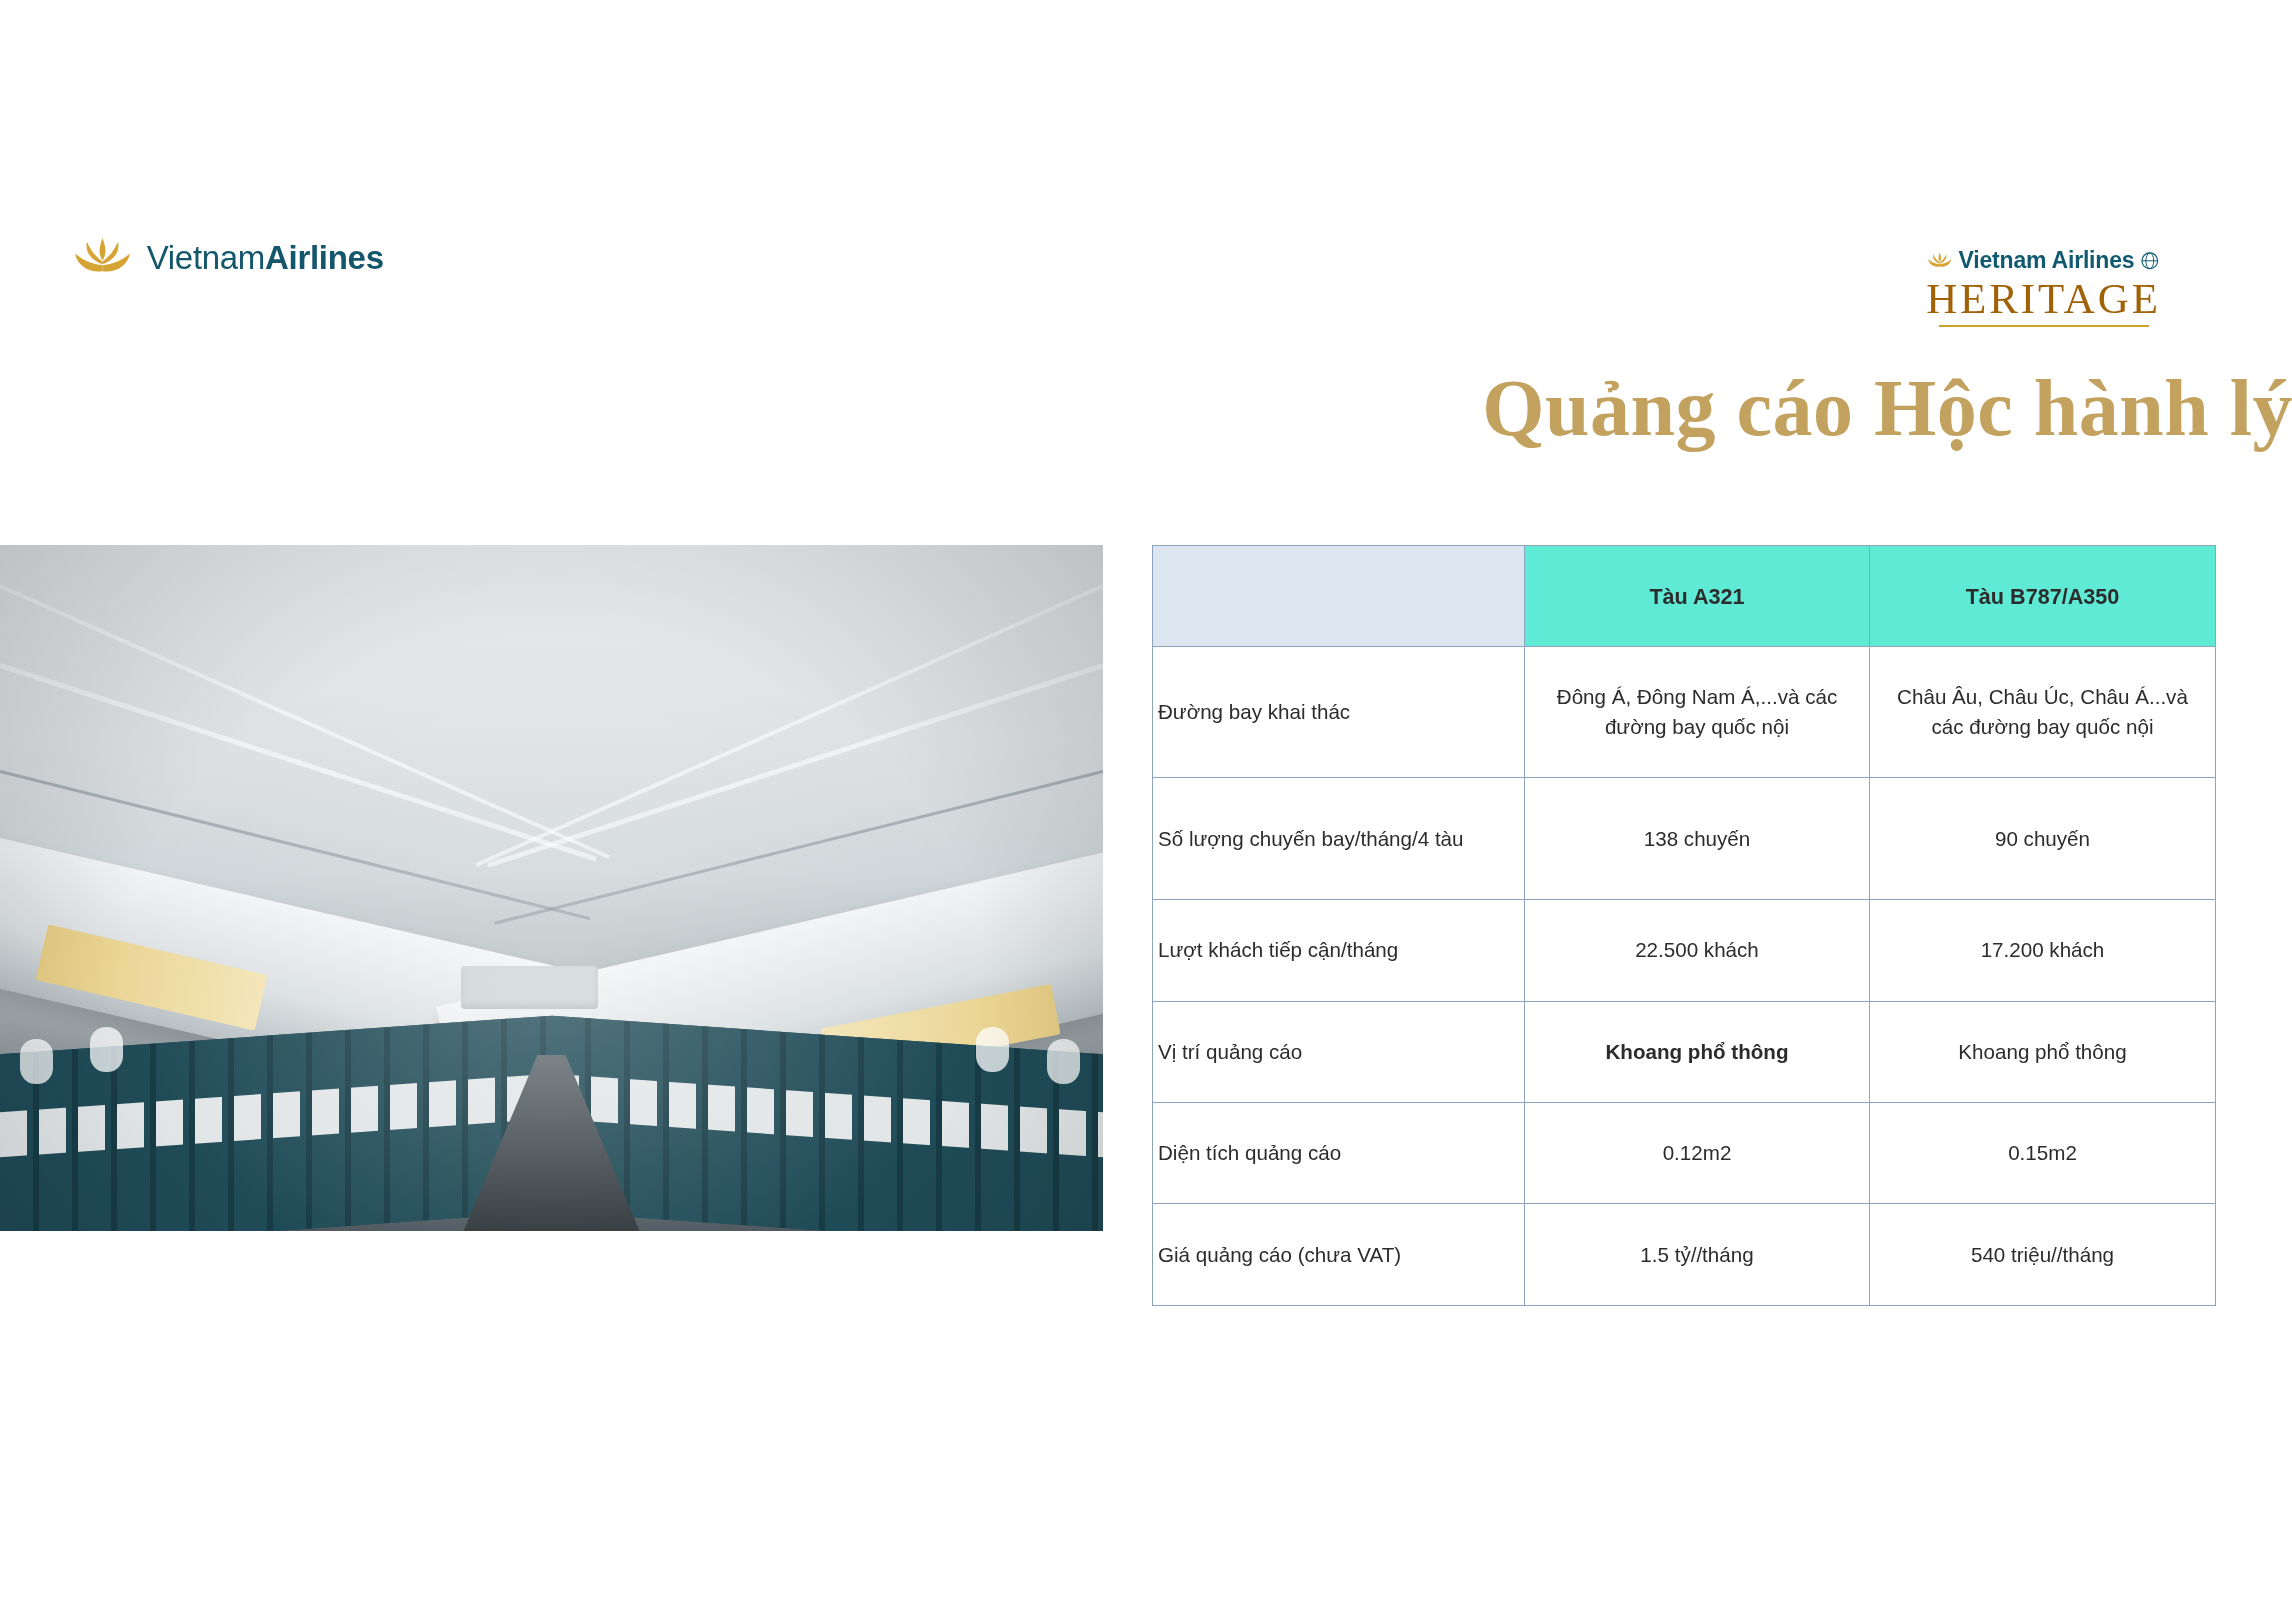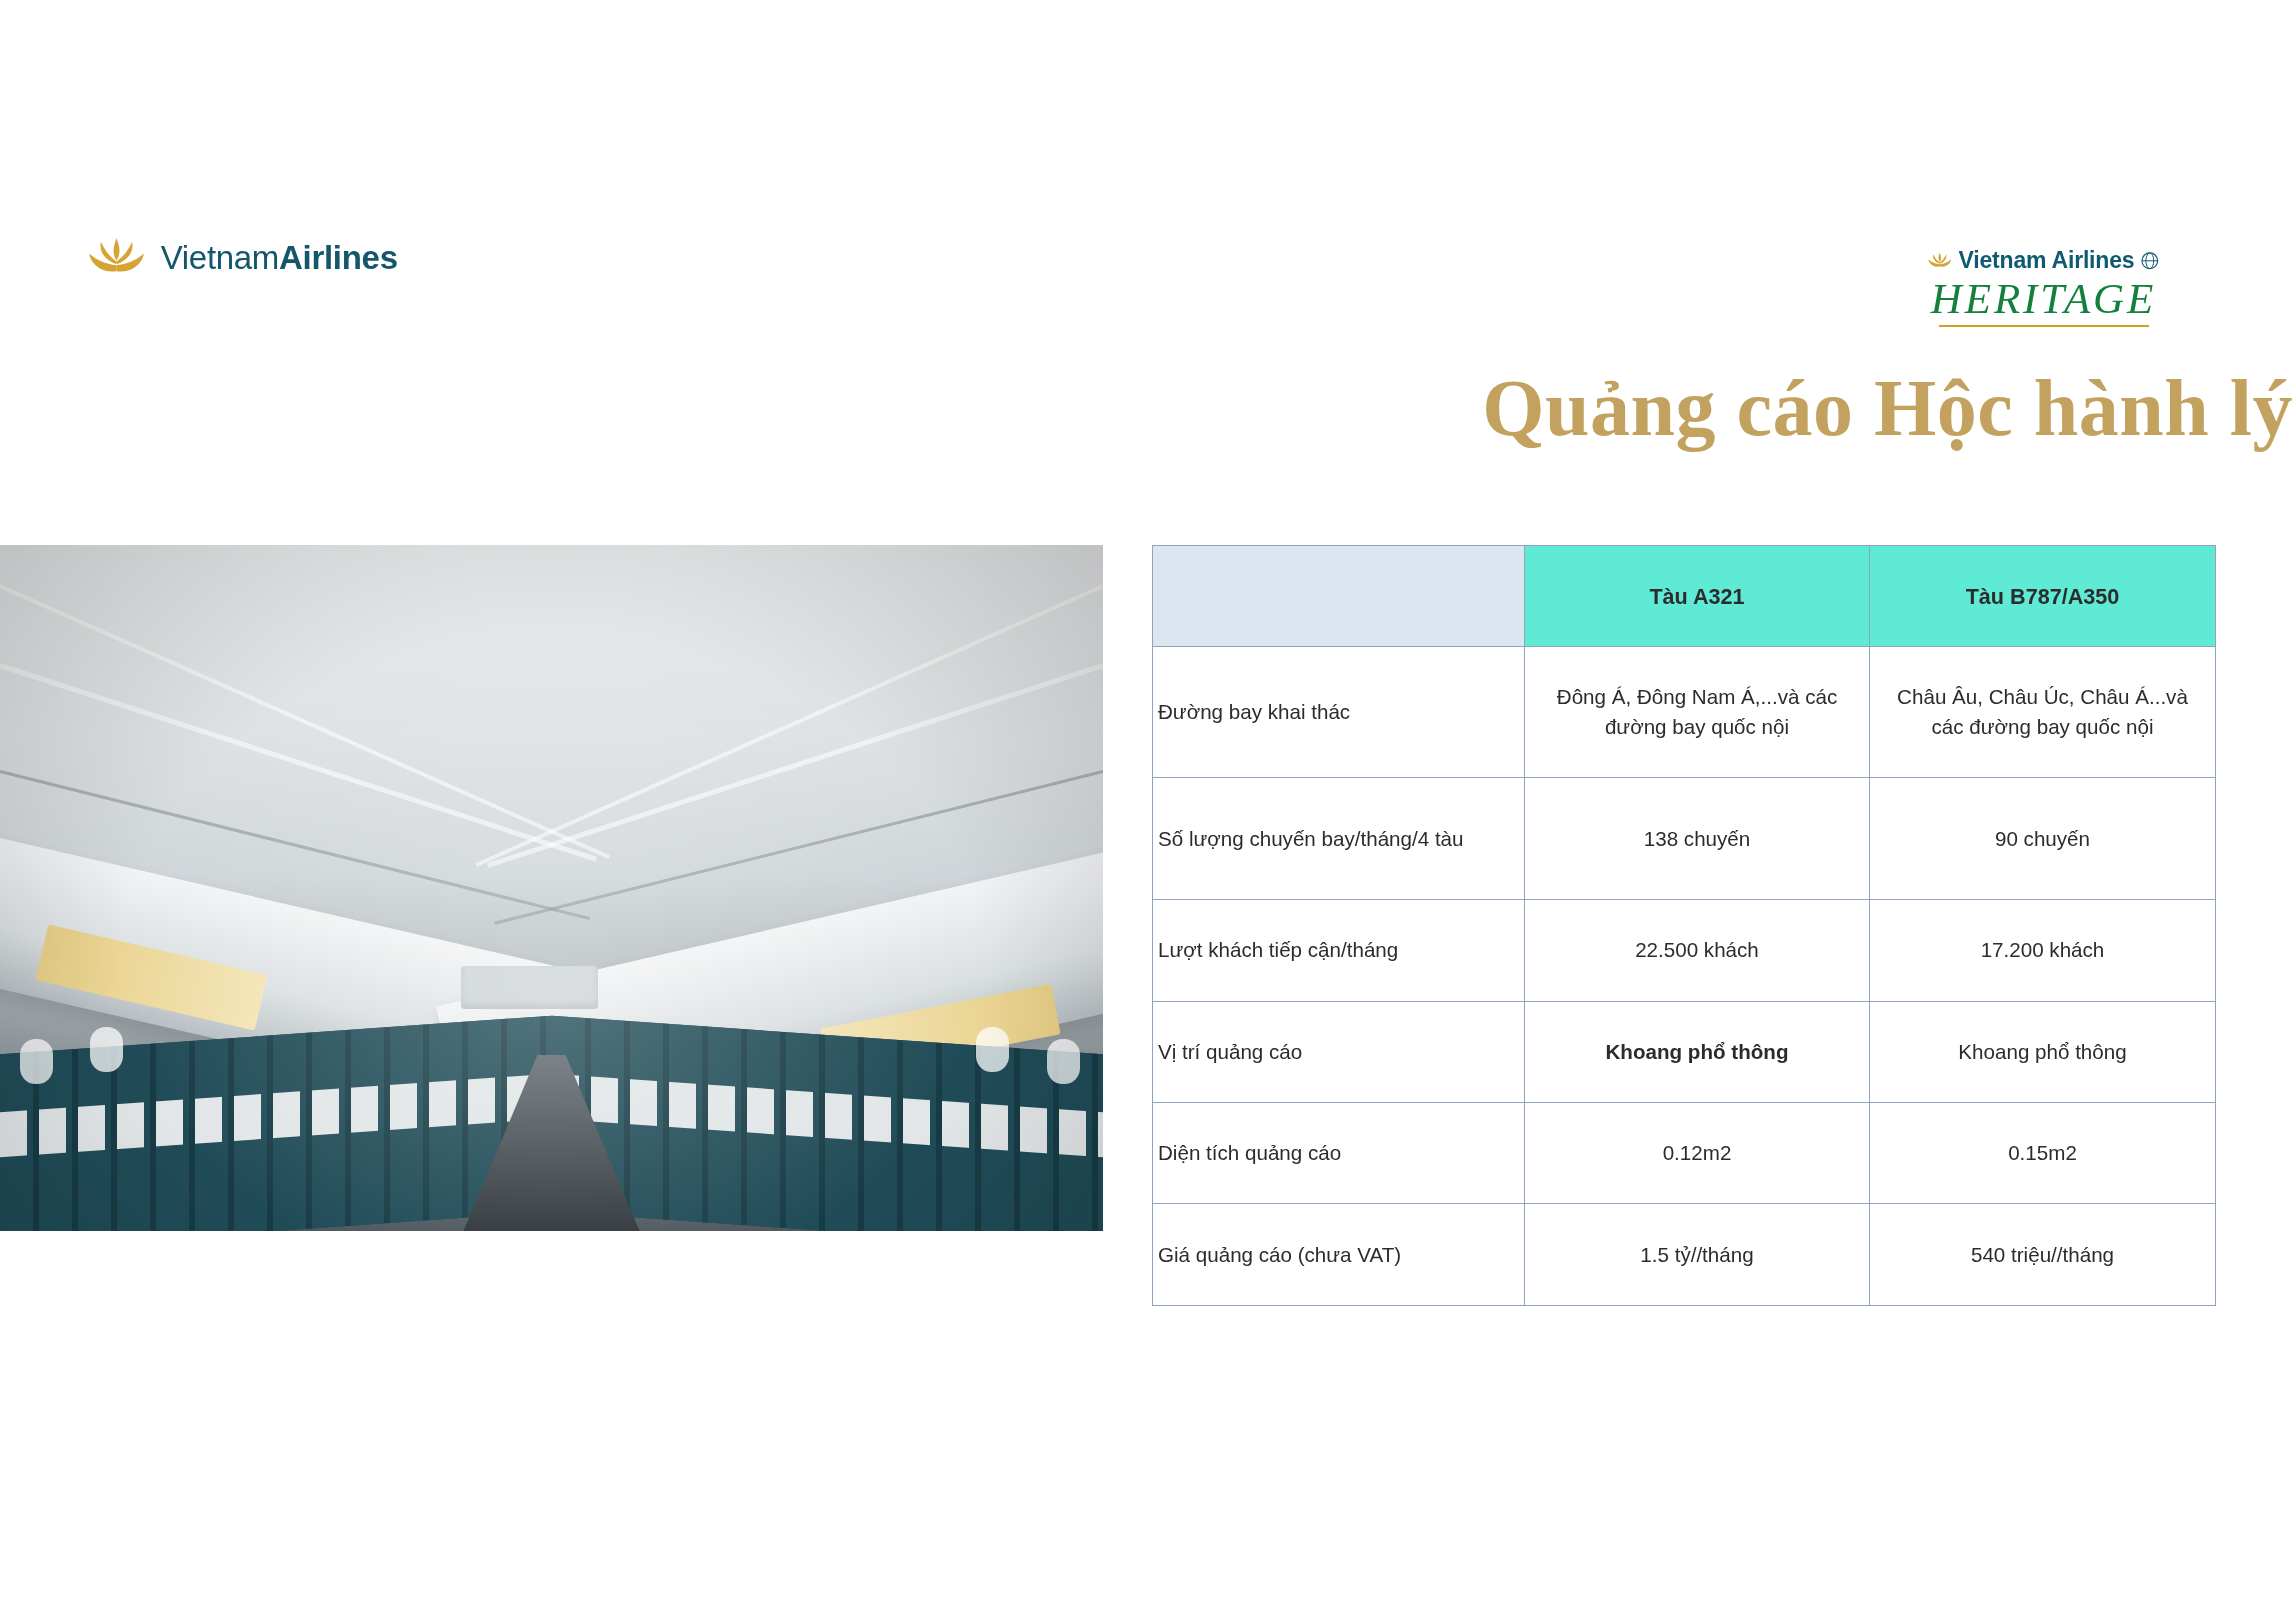--- a/index.html
+++ b/index.html
@@ -11,21 +11,21 @@
     width: 2293px;
     height: 1621px;
     position: relative;
     font-family: "Liberation Sans", sans-serif;
     overflow: hidden;
   }
 
   
   .va-logo {
     position: absolute;
-    left: 86px;
+    left: 72px;
     top: 235px;
     display: flex;
     align-items: center;
     gap: 13.7px;
   }
   .va-logo .lotus {
     width: 61px;
     height: 45px;
     position: relative;
   }
@@ -62,24 +62,23 @@
     letter-spacing: -0.2px;
     white-space: nowrap;
   }
   .heritage-logo .row1 .globe {
     width: 19.6px; height: 19.6px;
   }
   .heritage-logo .heritage-word {
     font-family: "Liberation Serif", serif;
     font-size: 43px;
     letter-spacing: 2.9px;
-    color: #15803d;
+    color: #a16207;
     margin-top: 2px;
     line-height: 1.05;
-    font-style: italic;
   }
   .heritage-logo .rule {
     width: 210px;
     height: 2px;
     background: #c9a227;
     margin: 3.9px auto 0 auto;
   }
 
   
   .page-title {

